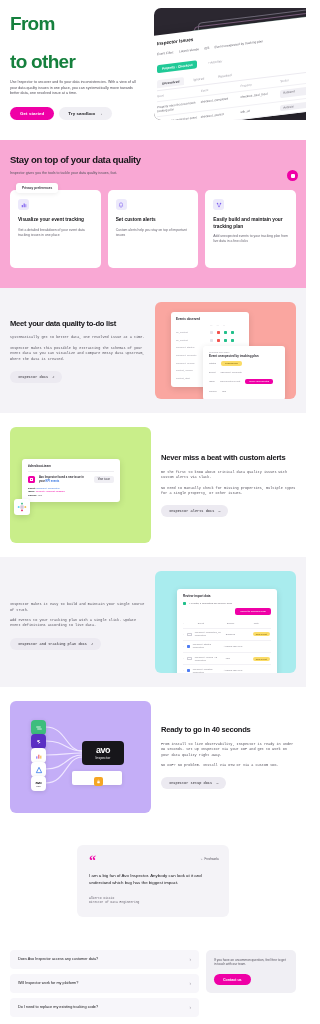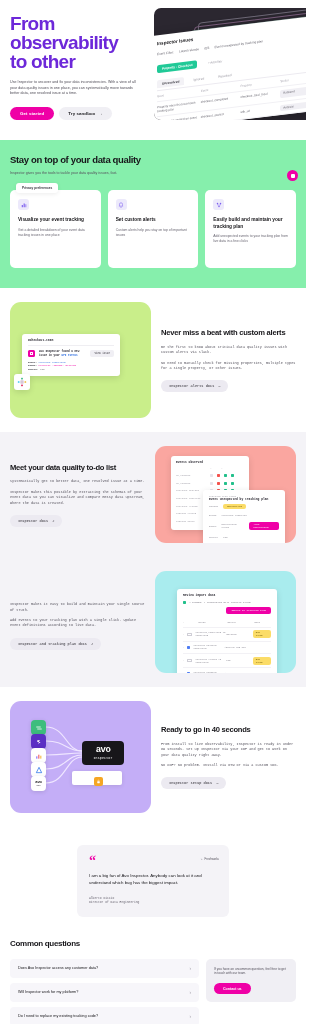--- a/index.html
+++ b/index.html
@@ -8,21 +8,21 @@
     width:306px;min-height:1024px;background:#ffffff;
     font-family:"Liberation Sans",sans-serif;color:#17161a;
     -webkit-font-smoothing:antialiased;
   }
   .page{width:306px;position:relative;overflow:hidden;}
 
   
   .hero{position:relative;padding:14px 10px 18px 10px;background:#fff;height:140px;}
   .hero h1{
     font-size:19px;line-height:19px;letter-spacing:-0.7px;font-weight:700;
-    color:#6d28d9;width:135px;
+    color:#15803d;width:135px;
   }
   .hero p{
     margin-top:9px;width:133px;font-size:3.6px;line-height:5.6px;color:#4d4a55;
     letter-spacing:.05px;
   }
   .hero-btns{display:flex;gap:5px;margin-top:10px;align-items:center;}
   .btn-pink{
     background:#ef00a6;color:#fff;border:none;border-radius:20px;
     font-size:4.4px;font-weight:700;padding:4px 10px;letter-spacing:.1px;cursor:pointer;
   }
@@ -57,21 +57,21 @@
   .ptab.on{background:#f3f2f6;color:#3b3942;font-weight:600;}
   .prow{display:flex;gap:0;border-bottom:.5px solid #f1f0f4;padding:3px 0;font-size:3px;color:#6c6a74;}
   .prow div:nth-child(1){width:44px;}
   .prow div:nth-child(2){width:40px;}
   .prow div:nth-child(3){width:40px;}
   .prow div:nth-child(4){width:28px;}
   .prow.head{color:#a9a7b1;}
   .pill-grey{background:#f0eff4;border-radius:2px;padding:1px 3px;}
 
   
-  .sec-grey{background:#86efac;padding:14px 10px 20px 10px;position:relative;}
+  .sec-grey{background:#f9a8d4;padding:14px 10px 20px 10px;position:relative;}
   .sec-h2{font-size:9.5px;font-weight:700;letter-spacing:-0.35px;color:#17161a;}
   .sec-sub{margin-top:6px;font-size:3.6px;line-height:5.4px;color:#55525d;width:120px;}
   .cards{display:flex;gap:7px;margin-top:14px;}
   .card{
     flex:1;background:#fff;border-radius:5px;padding:9px 8px 12px 8px;position:relative;
     min-height:78px;
   }
   .card-ico{
     width:11px;height:11px;border-radius:3px;background:#ece9fb;
     display:flex;align-items:center;justify-content:center;margin-bottom:7px;
@@ -95,21 +95,21 @@
   .feat.grey{background:#f4f3f7;}
   .feat .txt{flex:1;}
   .feat h3{font-size:7.6px;font-weight:700;line-height:9.4px;letter-spacing:-0.25px;color:#17161a;}
   .feat p{margin-top:7px;font-size:3.5px;line-height:5.4px;color:#55525d;font-family:"Liberation Mono",monospace;}
   .feat p+p{margin-top:5px;}
   .lnk{
     display:inline-flex;align-items:center;gap:4px;margin-top:9px;
     background:#eceaf1;border:none;border-radius:20px;padding:4px 8px;
     font-size:3.6px;color:#27252c;font-family:"Liberation Mono",monospace;cursor:pointer;
   }
-  .feat .art{width:141px;border-radius:11px;position:relative;overflow:hidden;flex:0 0 141px;font-family:Liberation Mono, monospace;}
+  .feat .art{width:141px;border-radius:6px;position:relative;overflow:hidden;flex:0 0 141px;}
 
   .art-pink{background:#faa6a0;height:97px;}
   .art-green{background:#c9ee8a;height:116px;}
   .art-blue{background:#a9ecee;height:102px;}
   .art-purple{background:#c4aef7;height:112px;}
 
   
   .mini{position:absolute;background:#fff;border-radius:3px;box-shadow:0 2px 7px rgba(0,0,0,.12);}
   .mini-t{font-size:3px;font-weight:700;color:#2c2a33;}
   .mini-lbl{font-size:2.4px;color:#9b99a3;}
@@ -203,21 +203,21 @@
   }
 </style>
 </head>
 <body>
 
 <div class="page">
 
   <section class="hero">
     <h1>
       <span>From</span><br>
-      <span>observability</span><br>
+      <br>
       <span>to other</span>
     </h1>
     <p>Use Inspector to uncover and fix your data inconsistencies. With a view of all your data quality issues in one place, you can systematically move towards better data, one resolved issue at a time.</p>
     <div class="hero-btns">
       <button class="btn-pink">Get started</button>
       <button class="btn-ghost">
         <span>Try sandbox</span>
         <span>→</span>
       </button>
     </div>
@@ -313,20 +313,108 @@
               <circle cx="4" cy="4" r="2" fill="#7b5cf0"></circle>
               <circle cx="12" cy="4" r="2" fill="#7b5cf0"></circle>
               <circle cx="8" cy="12" r="2" fill="#7b5cf0"></circle>
               <path d="M4 6v2h8V6M8 8v2" stroke="#7b5cf0" stroke-width="1.1" fill="none"></path>
             </svg>
         </div>
         <div class="card-h">Easily build and maintain your tracking plan</div>
         <div class="card-p">Add unexpected events to your tracking plan from live data in a few clicks</div>
       </div>
 
+    </div>
+  </section>
+
+  <section class="feat grey">
+    <div class="txt">
+      <h3>Meet your data quality to-do list</h3>
+      <p>Systematically get to better data, one resolved issue at a time.</p>
+      <p>Inspector makes this possible by extracting the schemas of your event data so you can visualize and compare messy data upstream, where the data is created.</p>
+      <button class="lnk">
+        <span>Inspector docs</span>
+        <span>↗</span>
+      </button>
+    </div>
+    <div class="art art-pink">
+      <div class="mini evt">
+        <div class="mini-t">Events observed</div>
+        <div class="evt-row">
+          <span class="nm"></span>
+          <span>—</span>
+          <span>—</span>
+          <span>—</span>
+        </div>
+        <div class="evt-row">
+            <span class="nm">ap_content</span>
+            <span class="sq e"></span>
+            <span class="sq r"></span>
+            <span class="sq g"></span>
+            <span class="sq g"></span>
+          </div>
+        <div class="evt-row">
+            <span class="nm">ap_content</span>
+            <span class="sq e"></span>
+            <span class="sq r"></span>
+            <span class="sq g"></span>
+            <span class="sq g"></span>
+          </div>
+        <div class="evt-row">
+            <span class="nm">checkout_started</span>
+            <span class="sq e"></span>
+            <span class="sq r"></span>
+            <span class="sq g"></span>
+            <span class="sq g"></span>
+          </div>
+        <div class="evt-row">
+            <span class="nm">checkout_complete</span>
+            <span class="sq e"></span>
+            <span class="sq r"></span>
+            <span class="sq g"></span>
+            <span class="sq g"></span>
+          </div>
+        <div class="evt-row">
+            <span class="nm">checkout_viewed</span>
+            <span class="sq e"></span>
+            <span class="sq r"></span>
+          </div>
+        <div class="evt-row">
+            <span class="nm">content_viewed</span>
+            <span class="sq e"></span>
+            <span class="sq r"></span>
+          </div>
+        <div class="evt-row">
+            <span class="nm">content_start</span>
+            <span class="sq e"></span>
+            <span class="sq r"></span>
+          </div>
+      </div>
+
+      <div class="mini unexp">
+        <div class="mini-lbl">Tracking plan issue</div>
+        <div class="mini-t">Event unexpected by tracking plan</div>
+        <div class="unexp-row">
+          <span>Status</span>
+          <span class="tag-y">Unresolved</span>
+        </div>
+        <div class="unexp-row">
+          <span>Event</span>
+          <span>checkout_complete</span>
+        </div>
+        <div class="unexp-row">
+          <span>Issue</span>
+          <span>Unexpected event</span>
+          <span class="tag-p">100% unexpected</span>
+        </div>
+        <div class="unexp-row">
+          <span>Source</span>
+          <span>iOS</span>
+        </div>
+      </div>
     </div>
   </section>
 
   <section class="feat">
     <div class="art art-green">
       <div class="mini slack-card">
         <div class="slack-head">#checkout-team</div>
         <div class="slack-body">
           <div class="slack-avatar">
               <i></i>
@@ -354,108 +442,20 @@
       </div>
     </div>
     <div class="txt">
       <h3>Never miss a beat with custom alerts</h3>
       <p>Be the first to know about critical data quality issues with custom alerts via Slack.</p>
       <p>No need to manually check for missing properties, multiple types for a single property, or other issues.</p>
       <button class="lnk">
         <span>Inspector alerts docs</span>
         <span>→</span>
       </button>
-    </div>
-  </section>
-
-  <section class="feat grey">
-    <div class="txt">
-      <h3>Meet your data quality to-do list</h3>
-      <p>Systematically get to better data, one resolved issue at a time.</p>
-      <p>Inspector makes this possible by extracting the schemas of your event data so you can visualize and compare messy data upstream, where the data is created.</p>
-      <button class="lnk">
-        <span>Inspector docs</span>
-        <span>↗</span>
-      </button>
-    </div>
-    <div class="art art-pink">
-      <div class="mini evt">
-        <div class="mini-t">Events observed</div>
-        <div class="evt-row">
-          <span class="nm"></span>
-          <span>—</span>
-          <span>—</span>
-          <span>—</span>
-        </div>
-        <div class="evt-row">
-            <span class="nm">ap_content</span>
-            <span class="sq e"></span>
-            <span class="sq r"></span>
-            <span class="sq g"></span>
-            <span class="sq g"></span>
-          </div>
-        <div class="evt-row">
-            <span class="nm">ap_content</span>
-            <span class="sq e"></span>
-            <span class="sq r"></span>
-            <span class="sq g"></span>
-            <span class="sq g"></span>
-          </div>
-        <div class="evt-row">
-            <span class="nm">checkout_started</span>
-            <span class="sq e"></span>
-            <span class="sq r"></span>
-            <span class="sq g"></span>
-            <span class="sq g"></span>
-          </div>
-        <div class="evt-row">
-            <span class="nm">checkout_complete</span>
-            <span class="sq e"></span>
-            <span class="sq r"></span>
-            <span class="sq g"></span>
-            <span class="sq g"></span>
-          </div>
-        <div class="evt-row">
-            <span class="nm">checkout_viewed</span>
-            <span class="sq e"></span>
-            <span class="sq r"></span>
-          </div>
-        <div class="evt-row">
-            <span class="nm">content_viewed</span>
-            <span class="sq e"></span>
-            <span class="sq r"></span>
-          </div>
-        <div class="evt-row">
-            <span class="nm">content_start</span>
-            <span class="sq e"></span>
-            <span class="sq r"></span>
-          </div>
-      </div>
-
-      <div class="mini unexp">
-        <div class="mini-lbl">Tracking plan issue</div>
-        <div class="mini-t">Event unexpected by tracking plan</div>
-        <div class="unexp-row">
-          <span>Status</span>
-          <span class="tag-y">Unresolved</span>
-        </div>
-        <div class="unexp-row">
-          <span>Event</span>
-          <span>checkout_complete</span>
-        </div>
-        <div class="unexp-row">
-          <span>Issue</span>
-          <span>Unexpected event</span>
-          <span class="tag-p">100% unexpected</span>
-        </div>
-        <div class="unexp-row">
-          <span>Source</span>
-          <span>iOS</span>
-        </div>
-      </div>
     </div>
   </section>
 
   <section class="feat grey">
     <div class="txt">
       <p>Inspector makes it easy to build and maintain your single source of truth.</p>
       <p>Add events to your tracking plan with a single click. Update event definitions according to live data.</p>
       <button class="lnk">
         <span>Inspector and tracking plan docs</span>
         <span>↗</span>
@@ -575,21 +575,20 @@
       </div>
       <div class="testi-q">I am a big fan of Avo Inspector. Anybody can look at it and understand which bug has the biggest impact.</div>
       <div class="testi-a">
         <div>Alberto Niccio</div>
         <div>Director of Data Engineering</div>
       </div>
     </div>
   </section>
 
   <section class="faq">
-    <h2>Common questions</h2>
     <div class="faq-body">
       <div class="faq-list">
         <div class="faq-item">
           <span class="faq-q">Does Avo Inspector access any customer data?</span>
           <span class="chev">›</span>
         </div>
         <div class="faq-item">
           <span class="faq-q">Will Inspector work for my platform?</span>
           <span class="chev">›</span>
         </div>

